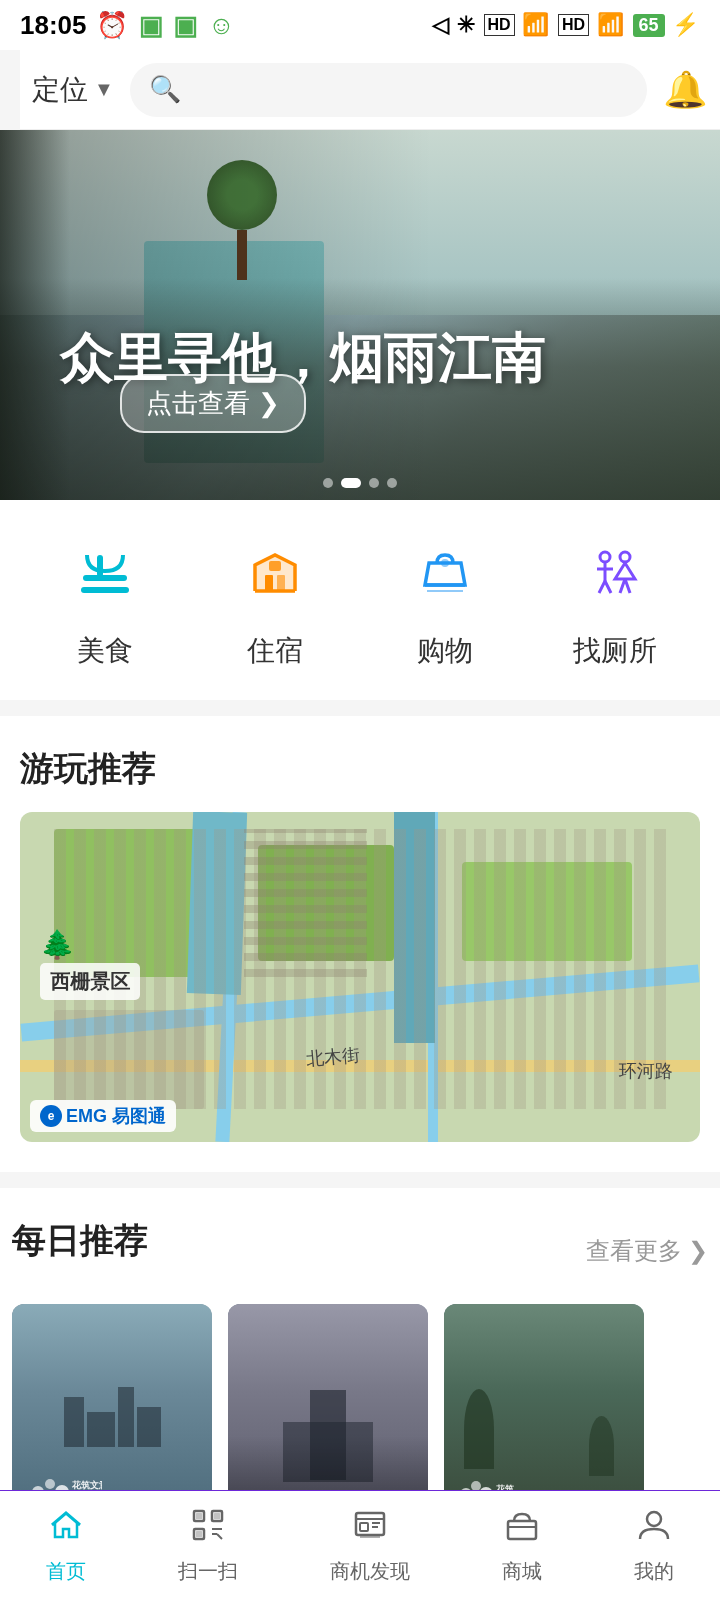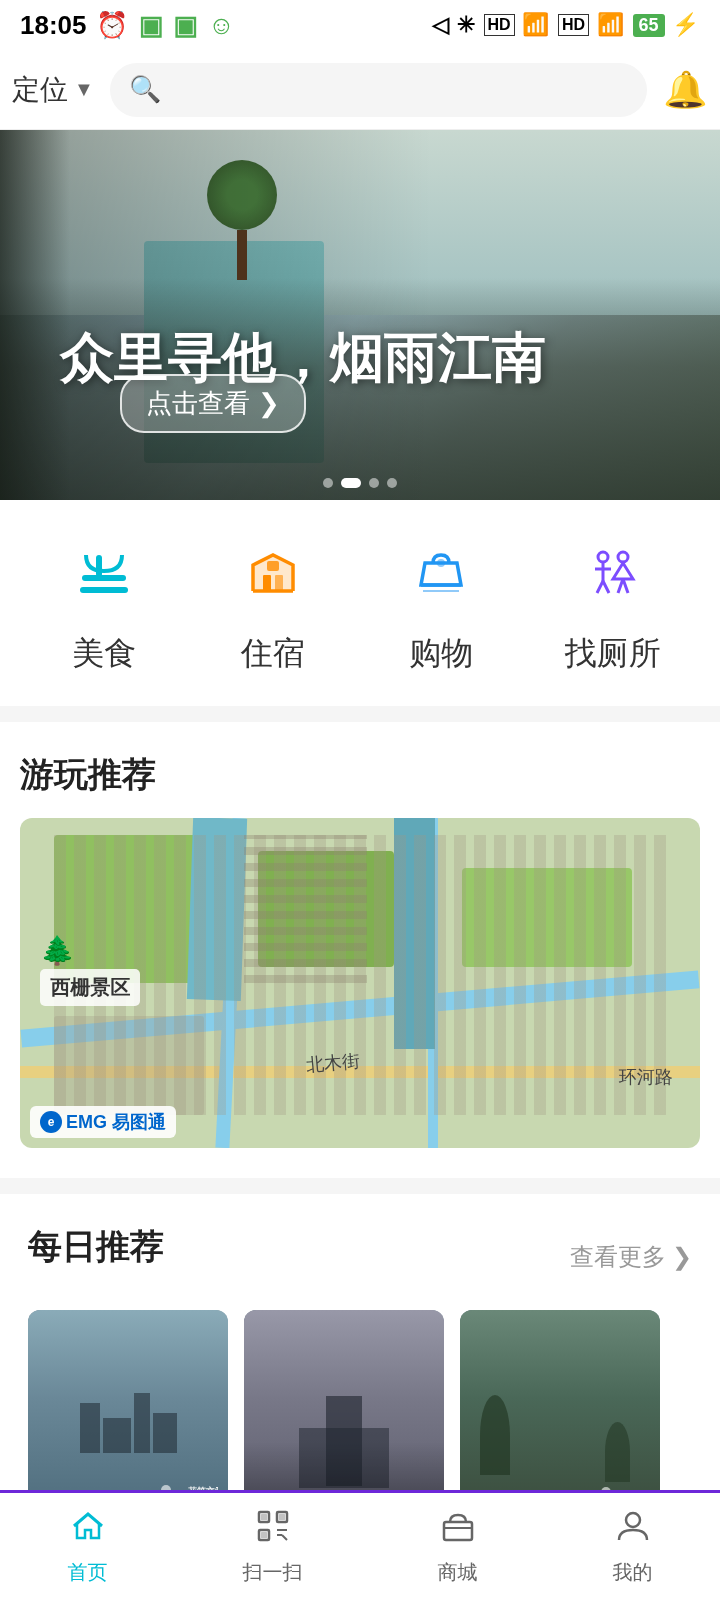--- a/index.html
+++ b/index.html
@@ -28,20 +28,21 @@
 
     
     .top-nav {
       background: #fff;
       height: 80px;
       display: flex;
       align-items: center;
       padding: 0 12px;
       gap: 16px;
       border-bottom: 1px solid #eee;
+      margin-left: 20px;
     }
     .location-btn {
       display: flex;
       align-items: center;
       gap: 6px;
       font-size: 28px;
       color: #333;
       white-space: nowrap;
       cursor: pointer;
     }
@@ -195,21 +196,21 @@
       align-items: center;
       justify-content: center;
       font-size: 54px;
     }
     .cat-food { color: #00bcd4; }
     .cat-hotel { color: #ff8c00; }
     .cat-route { color: #e91e8c; }
     .cat-shop { color: #2196f3; }
     .cat-toilet { color: #7c4dff; }
     .category-label {
-      font-size: 32px;
+      font-size: 28px;
       color: #333;
     }
 
     
     .map-section {
       background: #fff;
       padding: 30px 20px;
       margin-bottom: 16px;
     }
     .section-title {
@@ -309,23 +310,22 @@
       color: #0066cc;
       font-weight: 700;
       display: flex;
       align-items: center;
       gap: 4px;
     }
 
     
     .recommend-section {
       background: #fff;
-      padding: 30px 28px;
+      padding: 30px 12px;
       margin-bottom: 16px;
-      text-align: right;
     }
     .recommend-header {
       display: flex;
       justify-content: space-between;
       align-items: center;
       margin-bottom: 20px;
     }
     .view-more {
       font-size: 24px;
       color: #999;
@@ -362,21 +362,21 @@
       padding: 10px;
     }
 
     
     .bottom-nav {
       position: fixed;
       bottom: 0;
       width: 720px;
       height: 110px;
       background: #fff;
-      border-top: 3px solid #6d28d9;
+      border-top: 1px solid #6d28d9;
       display: flex;
       align-items: center;
       justify-content: space-around;
     }
     .nav-item {
       display: flex;
       flex-direction: column;
       align-items: center;
       gap: 6px;
       cursor: pointer;
@@ -637,20 +637,33 @@
         <line x1="22" y1="22" x2="32" y2="22" stroke="#666" stroke-width="2"></line>
         <line x1="22" y1="27" x2="27" y2="27" stroke="#666" stroke-width="2"></line>
         <line x1="27" y1="27" x2="32" y2="32" stroke="#666" stroke-width="2"></line>
       </svg>
     </span>
     <span class="nav-label">扫一扫</span>
   </div>
   <div class="nav-item">
     <span class="nav-icon">
       <svg width="36" height="36" viewBox="0 0 36 36">
+        <rect x="4" y="6" width="28" height="22" rx="2" stroke="#666" stroke-width="2.5" fill="none"></rect>
+        <line x1="4" y1="12" x2="32" y2="12" stroke="#666" stroke-width="2"></line>
+        <rect x="8" y="16" width="8" height="8" rx="1" stroke="#666" stroke-width="2" fill="none"></rect>
+        <line x1="20" y1="16" x2="28" y2="16" stroke="#666" stroke-width="2"></line>
+        <line x1="20" y1="20" x2="26" y2="20" stroke="#666" stroke-width="2"></line>
+        <line x1="8" y1="30" x2="28" y2="30" stroke="#666" stroke-width="2" opacity="0.5"></line>
+      </svg>
+    </span>
+    <span class="nav-label">商机发现</span>
+  </div>
+  <div class="nav-item">
+    <span class="nav-icon">
+      <svg width="36" height="36" viewBox="0 0 36 36">
         <rect x="4" y="14" width="28" height="18" rx="2" stroke="#666" stroke-width="2.5" fill="none"></rect>
         <path d="M10 14 Q10 7 18 7 Q26 7 26 14" stroke="#666" stroke-width="2.5" fill="none"></path>
         <line x1="4" y1="20" x2="32" y2="20" stroke="#666" stroke-width="2"></line>
       </svg>
     </span>
     <span class="nav-label">商城</span>
   </div>
   <div class="nav-item">
     <span class="nav-icon">
       <svg width="36" height="36" viewBox="0 0 36 36">

